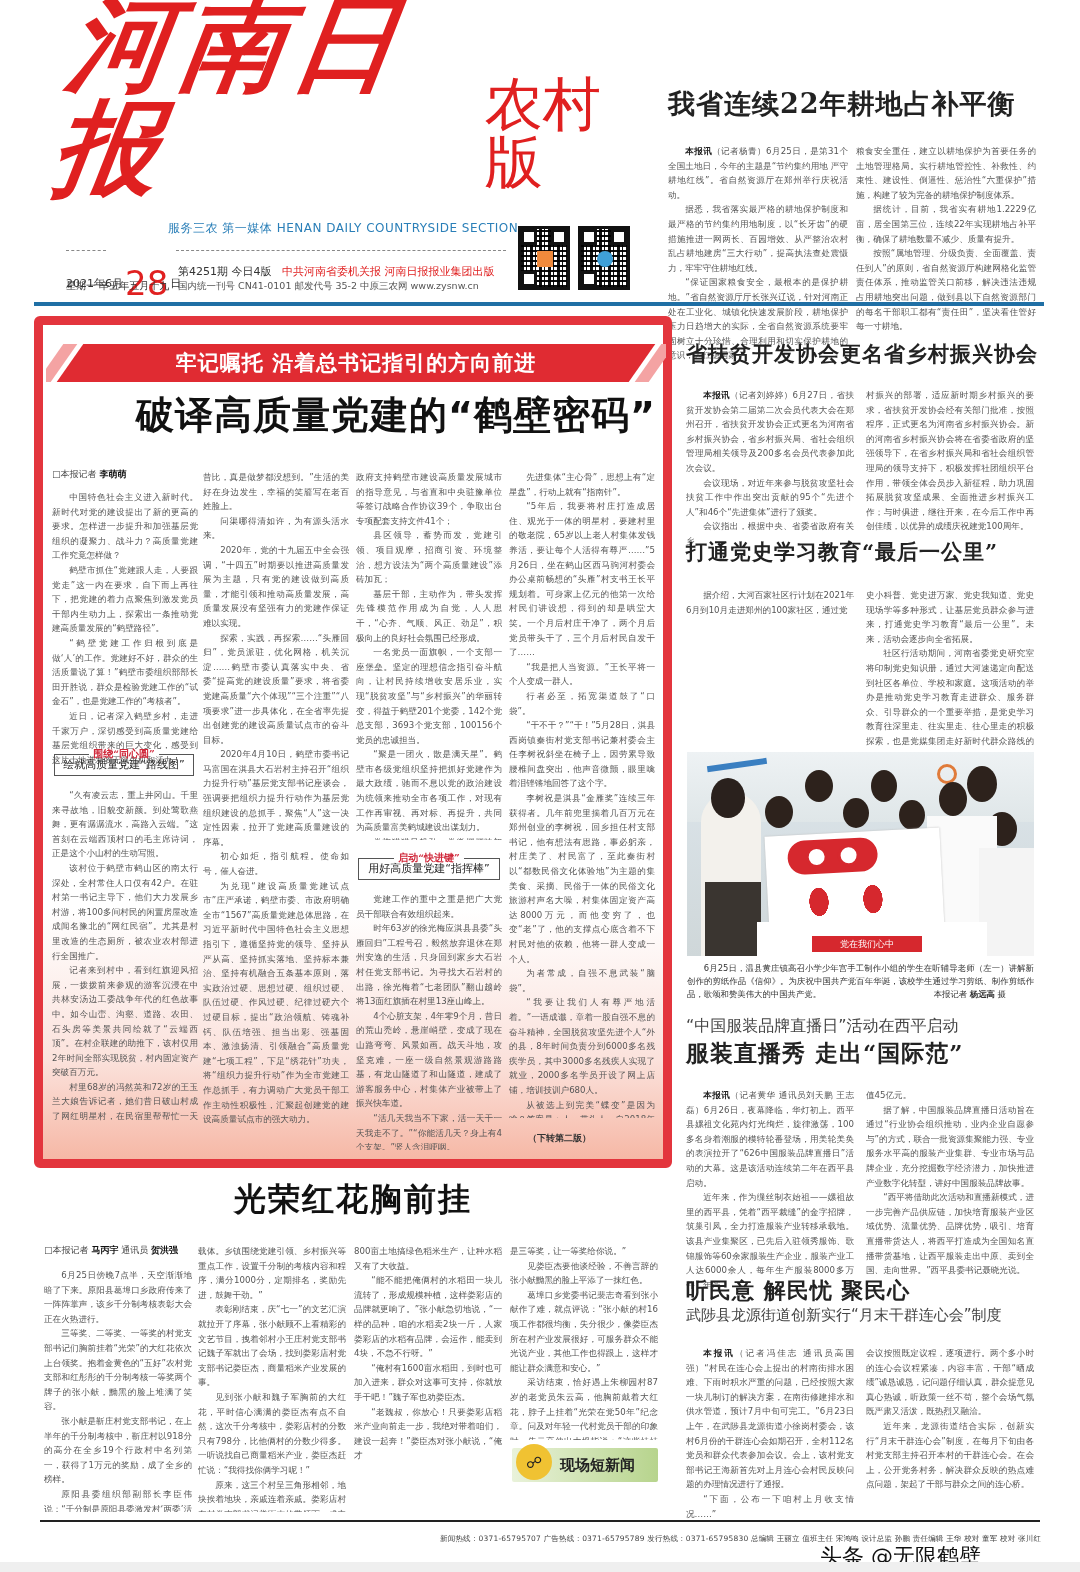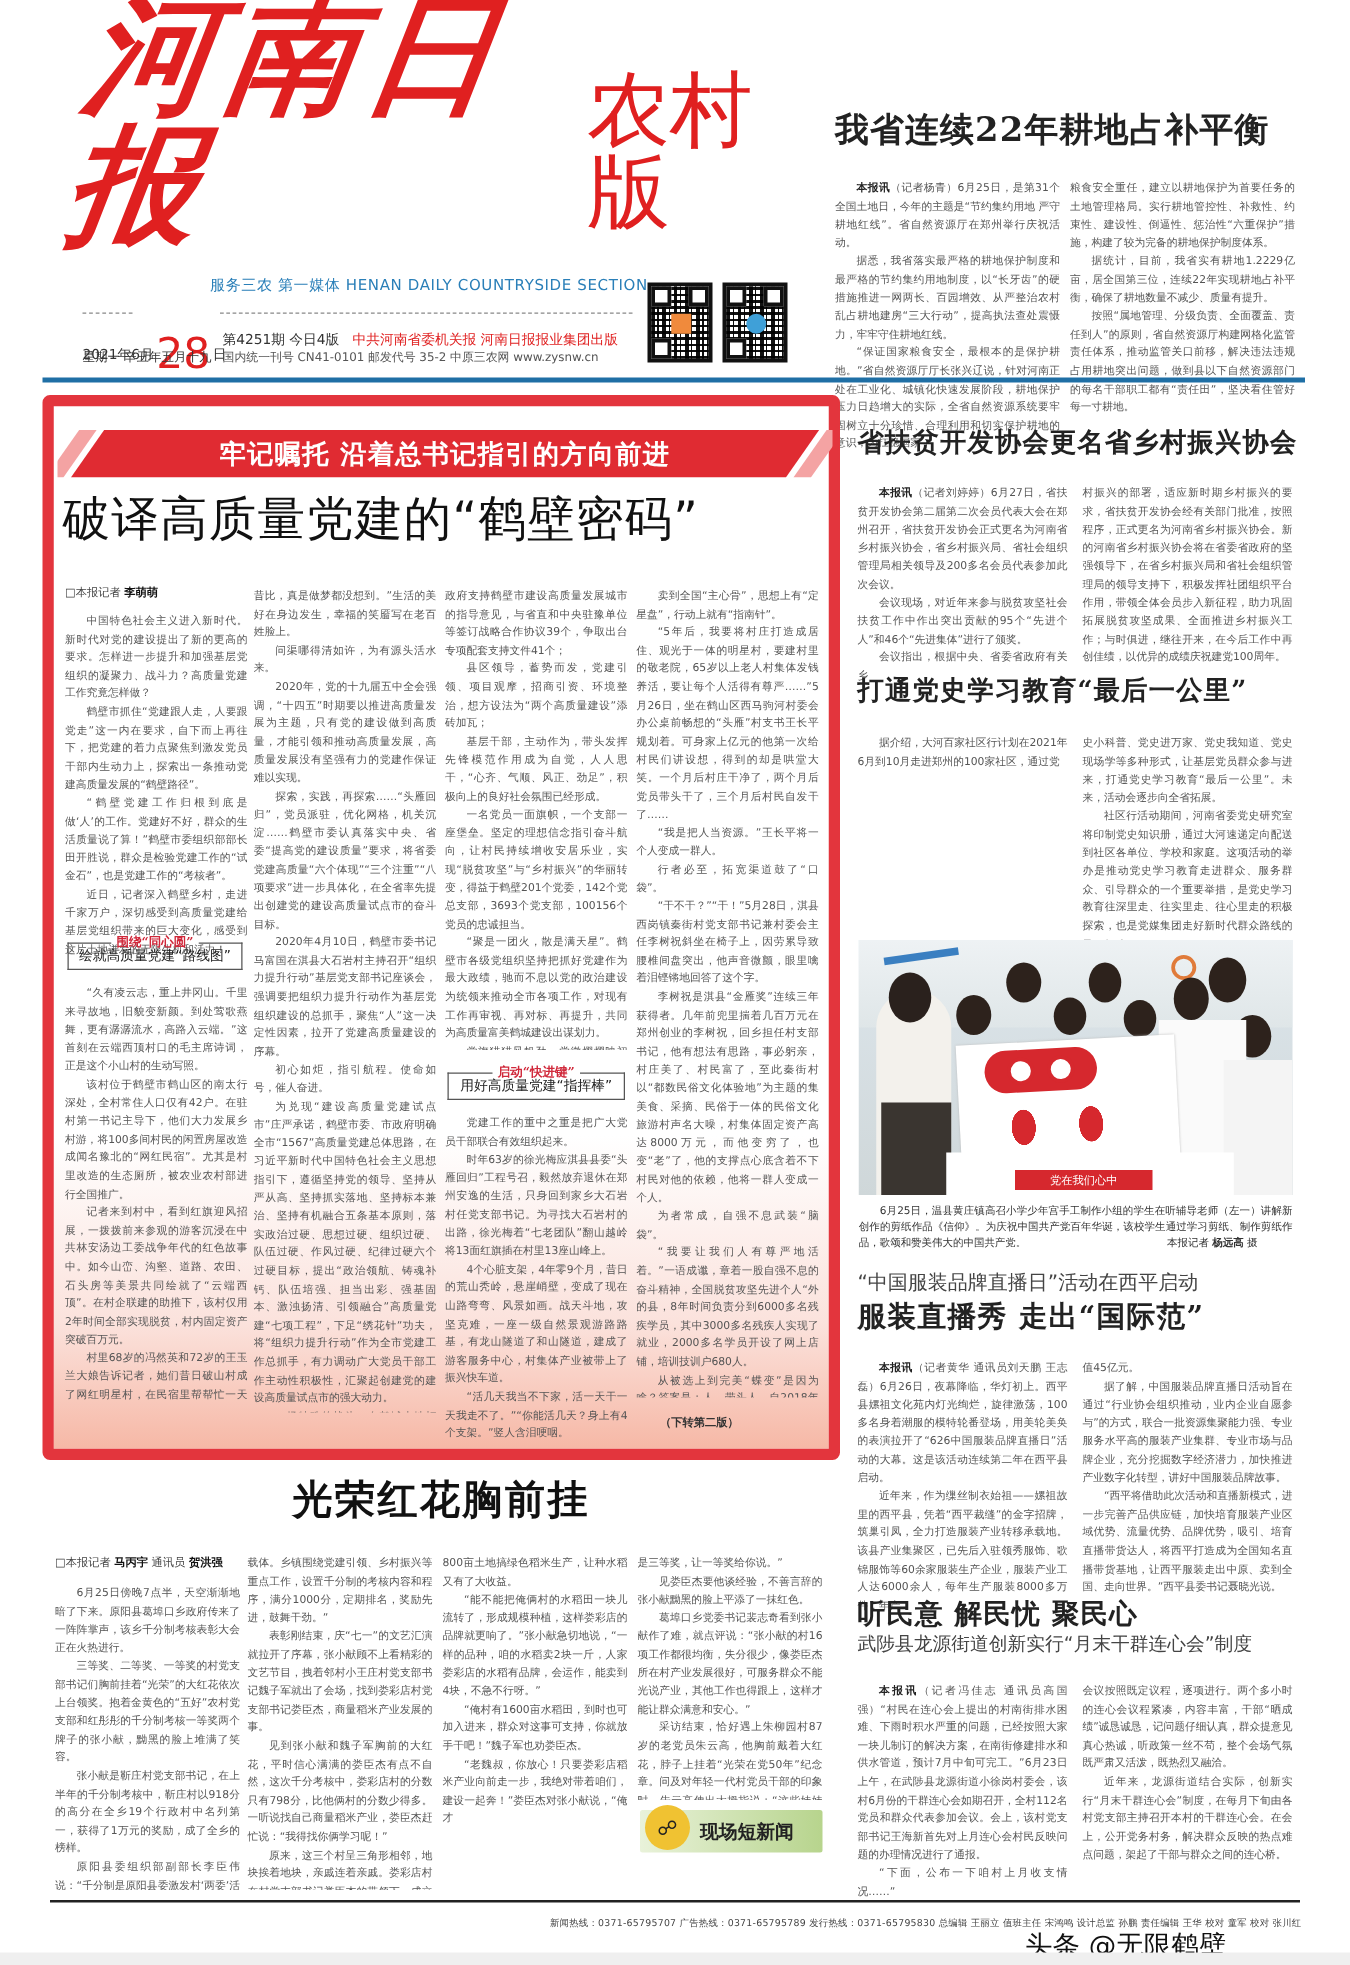--- a/index.html
+++ b/index.html
@@ -1,42 +1,42 @@
 <!DOCTYPE html>
 <html><head>
 <meta charset="utf-8">
 <style>
   *{box-sizing:border-box;margin:0;padding:0}
   html,body{width:1080px;height:1572px;background:#fff;overflow:hidden}
   body{font-family:"DejaVu Sans","Liberation Sans",sans-serif;color:#333;position:relative}
   .abs{position:absolute}
   .masthead-title{left:62px;top:80px;width:580px;height:120px;display:flex;align-items:flex-end}
   .mh-big{font-family:"DejaVu Serif",serif;font-weight:bold;font-style:italic;color:#e02020;font-size:104px;letter-spacing:8px;line-height:1;transform:skewX(-8deg)}
-  .mh-sub{font-family:Liberation Mono, monospace;color:#e02020;font-size:66px;margin-left:18px;line-height:1;padding-bottom:8px}
+  .mh-sub{font-family:Liberation Serif, serif;color:#e02020;font-size:58px;margin-left:18px;line-height:1;padding-bottom:8px}
   .slogan{left:168px;top:220px;font-size:12px;color:#2a7fb8;letter-spacing:.5px}
   .dots{border-top:1px dashed #888}
   .dateline{left:66px;top:264px;font-size:11px;color:#333;display:flex;align-items:center}
   .date-day{font-size:34px;color:#e02020;line-height:.9;margin:4px 2px}
   .lunar{left:66px;top:279px;font-size:10px;color:#333}
   .issue{left:178px;top:264px;font-size:11px;color:#333}
   .issue .org{color:#e02020}
   .cn-no{left:178px;top:280px;font-size:9.5px;color:#555}
   .qr{width:52px;height:64px;background:
       repeating-linear-gradient(90deg,#111 0 3px,#fff 3px 5px,#111 5px 6px,#fff 6px 9px),
       repeating-linear-gradient(0deg,#111 0 2px,#fff 2px 5px);background-blend-mode:multiply;border:3px solid #111}
   .qr .c{position:absolute;width:16px;height:16px;border:3px solid #111;background:#fff}
   .qr .m{position:absolute;left:16px;top:22px;width:16px;height:16px;background:#f08a3c}
   .rule-blue{left:34px;top:302px;width:1010px;height:4px;background:#1f6fa5}
   .hl-right{font-family:"DejaVu Serif",serif;font-weight:bold;color:#222;letter-spacing:1px}
   .body-text{font-size:8.6px;line-height:14.6px;color:#555;text-align:justify;text-indent:2em}
   .body-text p{margin:0}
   .lead{font-weight:bold;color:#222}
   .col{position:absolute}
   .feature-box{left:34px;top:316px;width:638px;height:852px;border:9px solid #e3353d;border-radius:6px;background:linear-gradient(to bottom,#fff 0%,#fff 70%,#fbe2dc 88%,#f6b8a6 100%)}
-  .feature-title{left:50px;top:390px;width:606px;text-align:left;font-size:38px;font-weight:normal;color:#111;letter-spacing:1px}
+  .feature-title{left:50px;top:390px;width:606px;text-align:right;font-size:38px;font-weight:bold;color:#111;letter-spacing:1px}
   .subhead-box{border:1.5px solid #555;border-top:none;padding:3px 6px;text-align:center;font-size:11px;color:#222;position:absolute}
   .subhead-box .top{position:absolute;left:-1px;right:-1px;top:-7px;display:flex;align-items:center}
   .subhead-box .top .ln{flex:1;border-top:1.5px solid #555}
   .subhead-box .top .t{color:#d0283a;font-weight:bold;font-size:10px;padding:0 4px;font-family:"DejaVu Serif",serif}
   .byline{font-size:9px;color:#444}
   .byline b{color:#111}
   .photo{left:687px;top:752px;width:347px;height:204px;overflow:hidden;background:linear-gradient(#dde6ec,#cfd7d9)}
   .caption{font-size:8.4px;line-height:13px;color:#333;text-align:justify;text-indent:2em}
   .footer-rule{left:40px;top:1520px;width:1000px;height:1.5px;background:#222}
   .footer-info{left:440px;top:1534px;font-size:7.5px;color:#444;letter-spacing:.2px}
@@ -157,21 +157,21 @@
 </div>
 <div class="col body-text" style="left:356px;top:892px;width:146px;height:258px;overflow:hidden">
   <p>党建工作的重中之重是把广大党员干部联合有效组织起来。</p>
   <p>时年63岁的徐光梅应淇县县委“头雁回归”工程号召，毅然放弃退休在郑州安逸的生活，只身回到家乡大石岩村任党支部书记。为寻找大石岩村的出路，徐光梅着“七老团队”翻山越岭将13面红旗插在村里13座山峰上。</p>
   <p>4个心脏支架，4年零9个月，昔日的荒山秃岭，悬崖峭壁，变成了现在山路弯弯、风景如画。战天斗地，攻坚克难，一座一级自然景观游路路基，有龙山隧道了和山隧道，建成了游客服务中心，村集体产业被带上了振兴快车道。</p>
   <p>“活几天我当不下家，活一天干一天我走不了。”“你能活几天？身上有4个支架。”竖人含泪哽咽。</p>
 
 </div>
 
 <div class="col body-text" style="left:509px;top:470px;width:146px;height:648px;overflow:hidden">
-  <p>卖到全国“主心骨”，思想上有“定星盘”，行动上就有“指南针”。</p>
+  <p>先进集体“主心骨”，思想上有“定星盘”，行动上就有“指南针”。</p>
   <p>“5年后，我要将村庄打造成居住、观光于一体的明星村，要建村里的敬老院，65岁以上老人村集体发钱养活，要让每个人活得有尊严……”5月26日，坐在鹤山区西马驹河村委会办公桌前畅想的“头雁”村支书王长平规划着。可身家上亿元的他第一次给村民们讲设想，得到的却是哄堂大笑。一个月后村庄干净了，两个月后党员带头干了，三个月后村民自发干了……</p>
   <p>“我是把人当资源。”王长平将一个人变成一群人。</p>
   <p>行者必至，拓宽渠道鼓了“口袋”。</p>
   <p>“干不干？”“干！”5月28日，淇县西岗镇秦街村党支部书记兼村委会主任李树祝斜坐在椅子上，因劳累导致腰椎间盘突出，他声音微颤，眼里噙着泪铿锵地回答了这个字。</p>
   <p>李树祝是淇县“金雁奖”连续三年获得者。几年前兜里揣着几百万元在郑州创业的李树祝，回乡担任村支部书记，他有想法有思路，事必躬亲，村庄美了、村民富了，至此秦街村以“都数民俗文化体验地”为主题的集美食、采摘、民俗于一体的民俗文化旅游村声名大噪，村集体固定资产高达8000万元，而他变穷了，也变“老”了，他的支撑点心底含着不下村民对他的依赖，他将一群人变成一个人。</p>
   <p>为者常成，自强不息武装“脑袋”。</p>
   <p>“我要让我们人有尊严地活着。”一语成谶，章着一股自强不息的奋斗精神，全国脱贫攻坚先进个人“外的县，8年时间负责分到6000多名残疾学员，其中3000多名残疾人实现了就业，2000多名学员开设了网上店铺，培训技训户680人。</p>
   <p>从被选上到完美“蝶变”是因为啥？答案是：人，带头人。自2018年起，鹤壁市委聚焦激发“每一个党建参与者”的主动性积极性，按照目下而上再往下的路径，积极按照基层创新创造，总结提出“双”(数)子(制)证(奖)巨(斗)“工作法，通过“强教育”“定制度”“明奖惩”“斗干劲”，一系列举措的实施，广大党员、群众的内生动力被充分激发，主观能动性得以调动，上下一条心，致富路越走越宽广。</p>
 </div>
 <div class="abs" style="left:528px;top:1132px;font-size:9px;font-weight:bold;color:#333">（下转第二版）</div>

